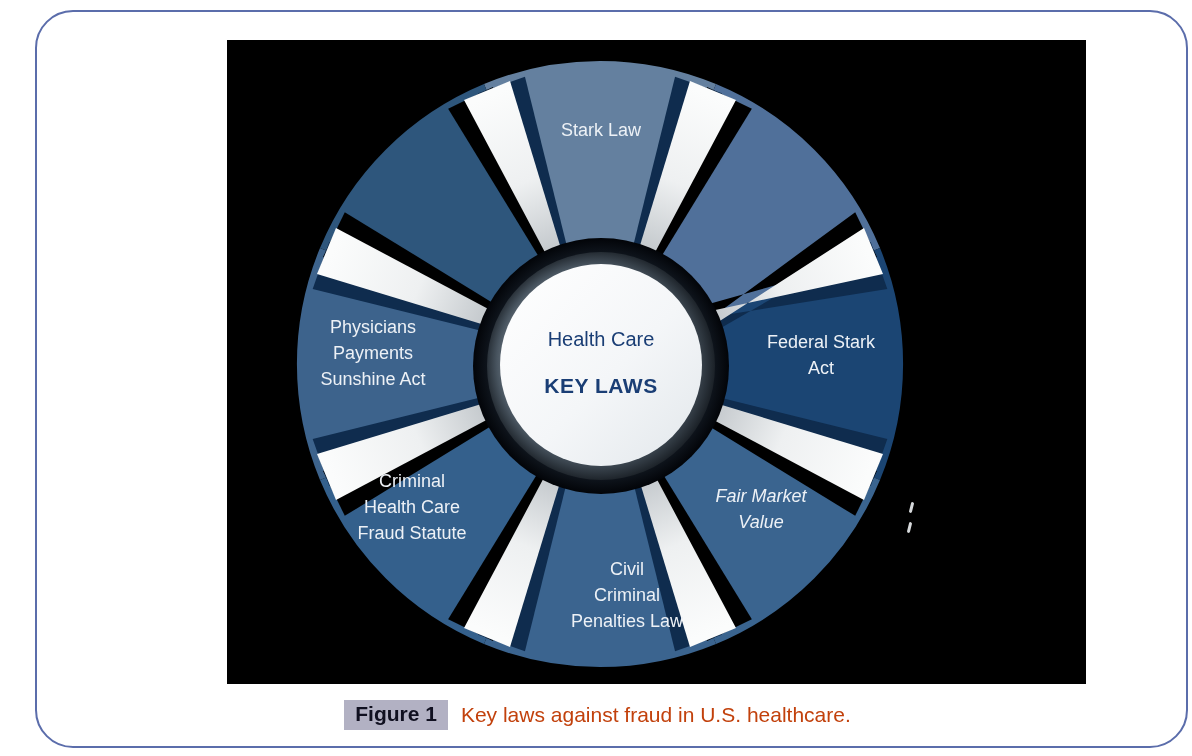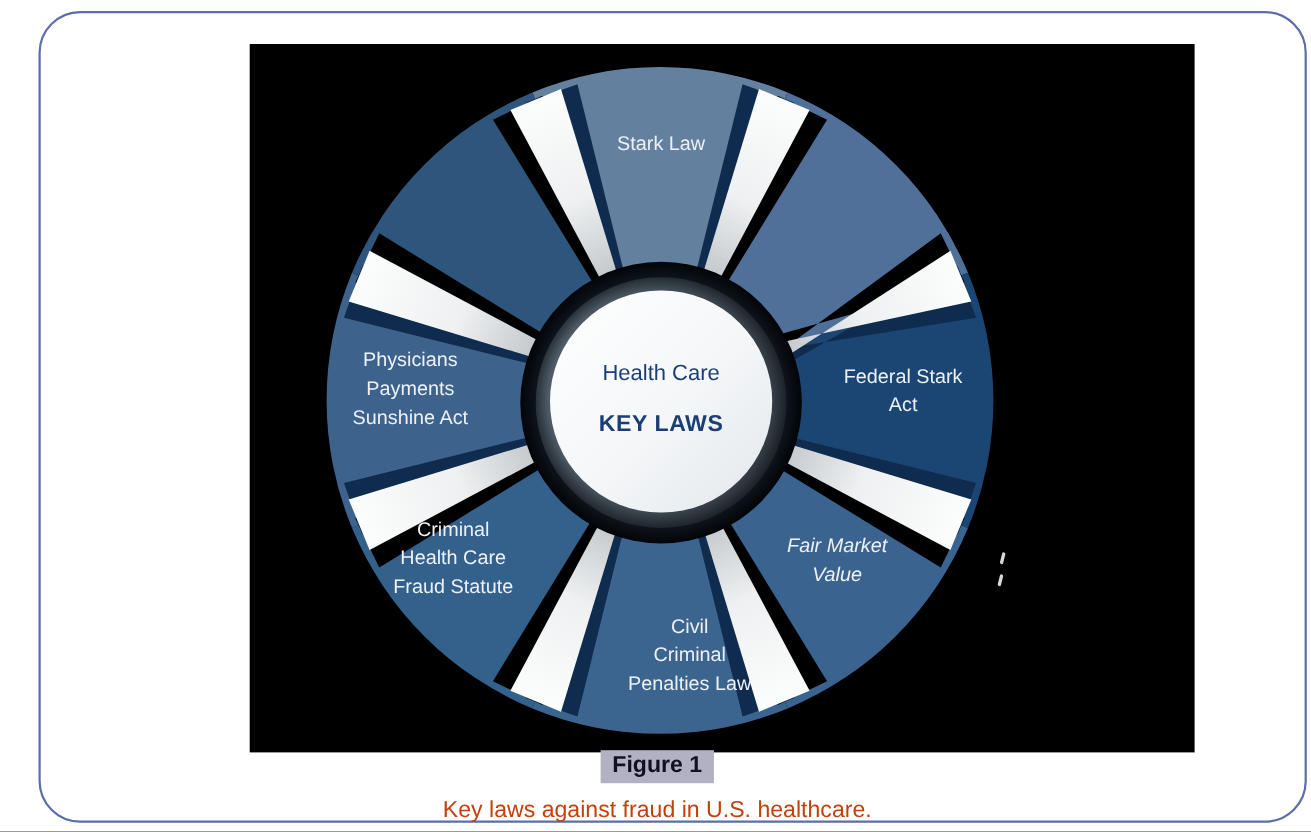--- a/index.html
+++ b/index.html
@@ -29,21 +29,21 @@
     text-align:center;color:#1a3e75;pointer-events:none;
   }
   .center-label .cl-line{display:block;font-size:20px;line-height:27px;}
   .center-label .cl-keylaws{display:block;font-size:21px;font-weight:bold;margin-top:21px;letter-spacing:0.5px;}
   .speck{
     position:absolute;width:3px;height:11px;background:#e8ebee;border-radius:2px;
     transform:rotate(14deg);opacity:.92;
   }
   .caption-row{
     position:absolute;left:227px;top:698px;width:741px;height:34px;
-    display:flex;justify-content:center;align-items:center;gap:13px;flex-direction:column;
+    display:flex;justify-content:center;align-items:center;gap:13px;
   }
   .figure-tag{
     background:#b2b1c3;color:#101020;font-weight:bold;font-size:21px;
     padding:2px 11px 4px 11px;
   }
   .caption-text{
     color:#c2410c;font-size:21px;
   }
 </style>
 </head>

